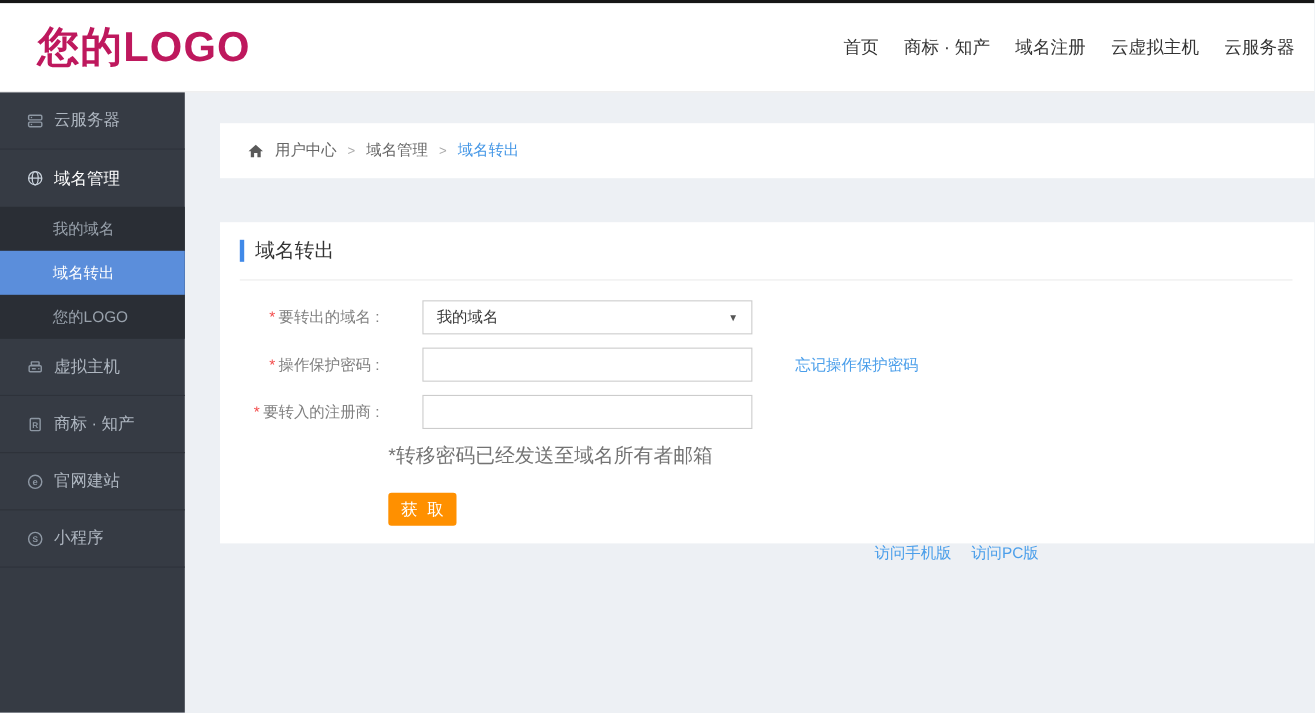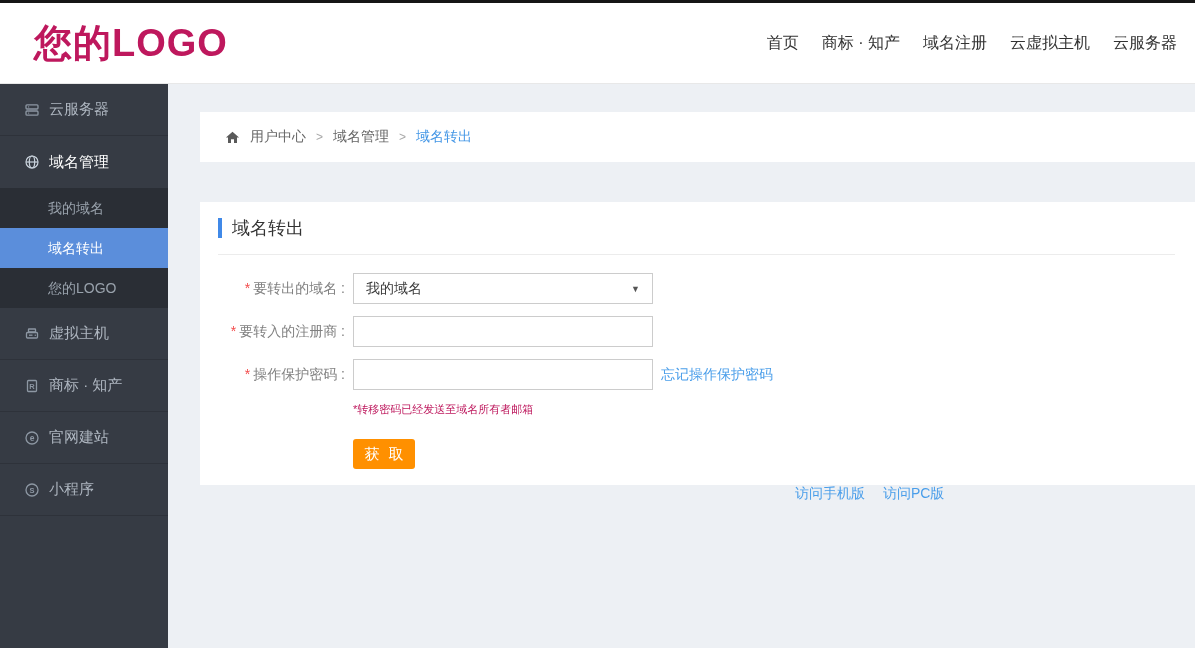--- a/index.html
+++ b/index.html
@@ -40,33 +40,33 @@
   .breadcrumb .cur { color:#4396e6; cursor:pointer; }
   .breadcrumb .crumb { cursor:pointer; }
 
   .card { margin-top:40px; background:#fff; padding:14px 20px 16px 18px; }
   .card-title { display:flex; align-items:center; gap:10px; }
   .title-bar { width:4px; height:20px; background:#4089e8; }
   .title-text { font-size:18px; color:#333; }
   .card hr { border:none; border-top:1px solid #ececec; margin-top:14px; }
 
   .form { margin-top:18px; }
-  .frow { display:flex; align-items:center; margin-bottom:12px; }
+  .frow { display:flex; align-items:center; margin-bottom:12px;gap:31px; }
   .flabel { width:135px; text-align:right; padding-right:8px; font-size:14px;
     color:#808080; white-space:nowrap; }
   .req { color:#f34b4b; margin-right:3px; }
   .sel { width:300px; height:31px; border:1px solid #ccc; background:#fff;
     display:flex; align-items:center; justify-content:space-between;
     padding:0 12px; font-size:14px; color:#3a3a3a; cursor:pointer; }
   .sel .arrow { font-size:9px; color:#555; }
   .tinput { width:300px; height:31px; border:1px solid #ccc; background:#fff;
     padding:0 10px; font-size:14px; color:#333; outline:none; }
   .forget { margin-left:8px; font-size:14px; color:#4a9eea; cursor:pointer;
     white-space:nowrap; }
-  .note { margin-left:135px; margin-top:4px; font-size:11px; color:#be185d; }
+  .note { margin-left:135px; margin-top:4px; font-size:18px; color:#737373; }
   .getbtn { margin-left:135px; margin-top:22px; width:62px; height:30px;
     background:#ff9000; color:#fff; border:none; border-radius:3px;
     font-size:15px; cursor:pointer;
     font-family:Liberation Mono, monospace; }
 
   .footer { padding-left:595px; font-size:14px; }
   .footer span { color:#4a9eea; margin-right:14px; cursor:pointer; }
 </style>
 </head>
 <body>
@@ -190,33 +190,33 @@
             <span class="req">*</span><span>要转出的域名 :</span>
           </div>
           <div class="sel">
             <span>我的域名</span>
             <span class="arrow">▼</span>
           </div>
         </div>
 
         <div class="frow">
           <div class="flabel">
-            <span class="req">*</span><span>要转入的注册商 :</span>
-          </div>
-          <input class="tinput" type="text" value="" style="">
-        </div>
-
-        <div class="frow">
-          <div class="flabel">
             <span class="req">*</span><span>操作保护密码 :</span>
           </div>
           <input class="tinput" type="text" value="" style="">
           <span class="forget">忘记操作保护密码</span>
         </div>
 
+        <div class="frow">
+          <div class="flabel">
+            <span class="req">*</span><span>要转入的注册商 :</span>
+          </div>
+          <input class="tinput" type="text" value="" style="">
+        </div>
+
         <div class="note">*转移密码已经发送至域名所有者邮箱</div>
 
         <button class="getbtn">获 取</button>
       </div>
     </div>
 
     <div class="footer">
       <span>访问手机版</span>
       <span>访问PC版</span>
     </div>

